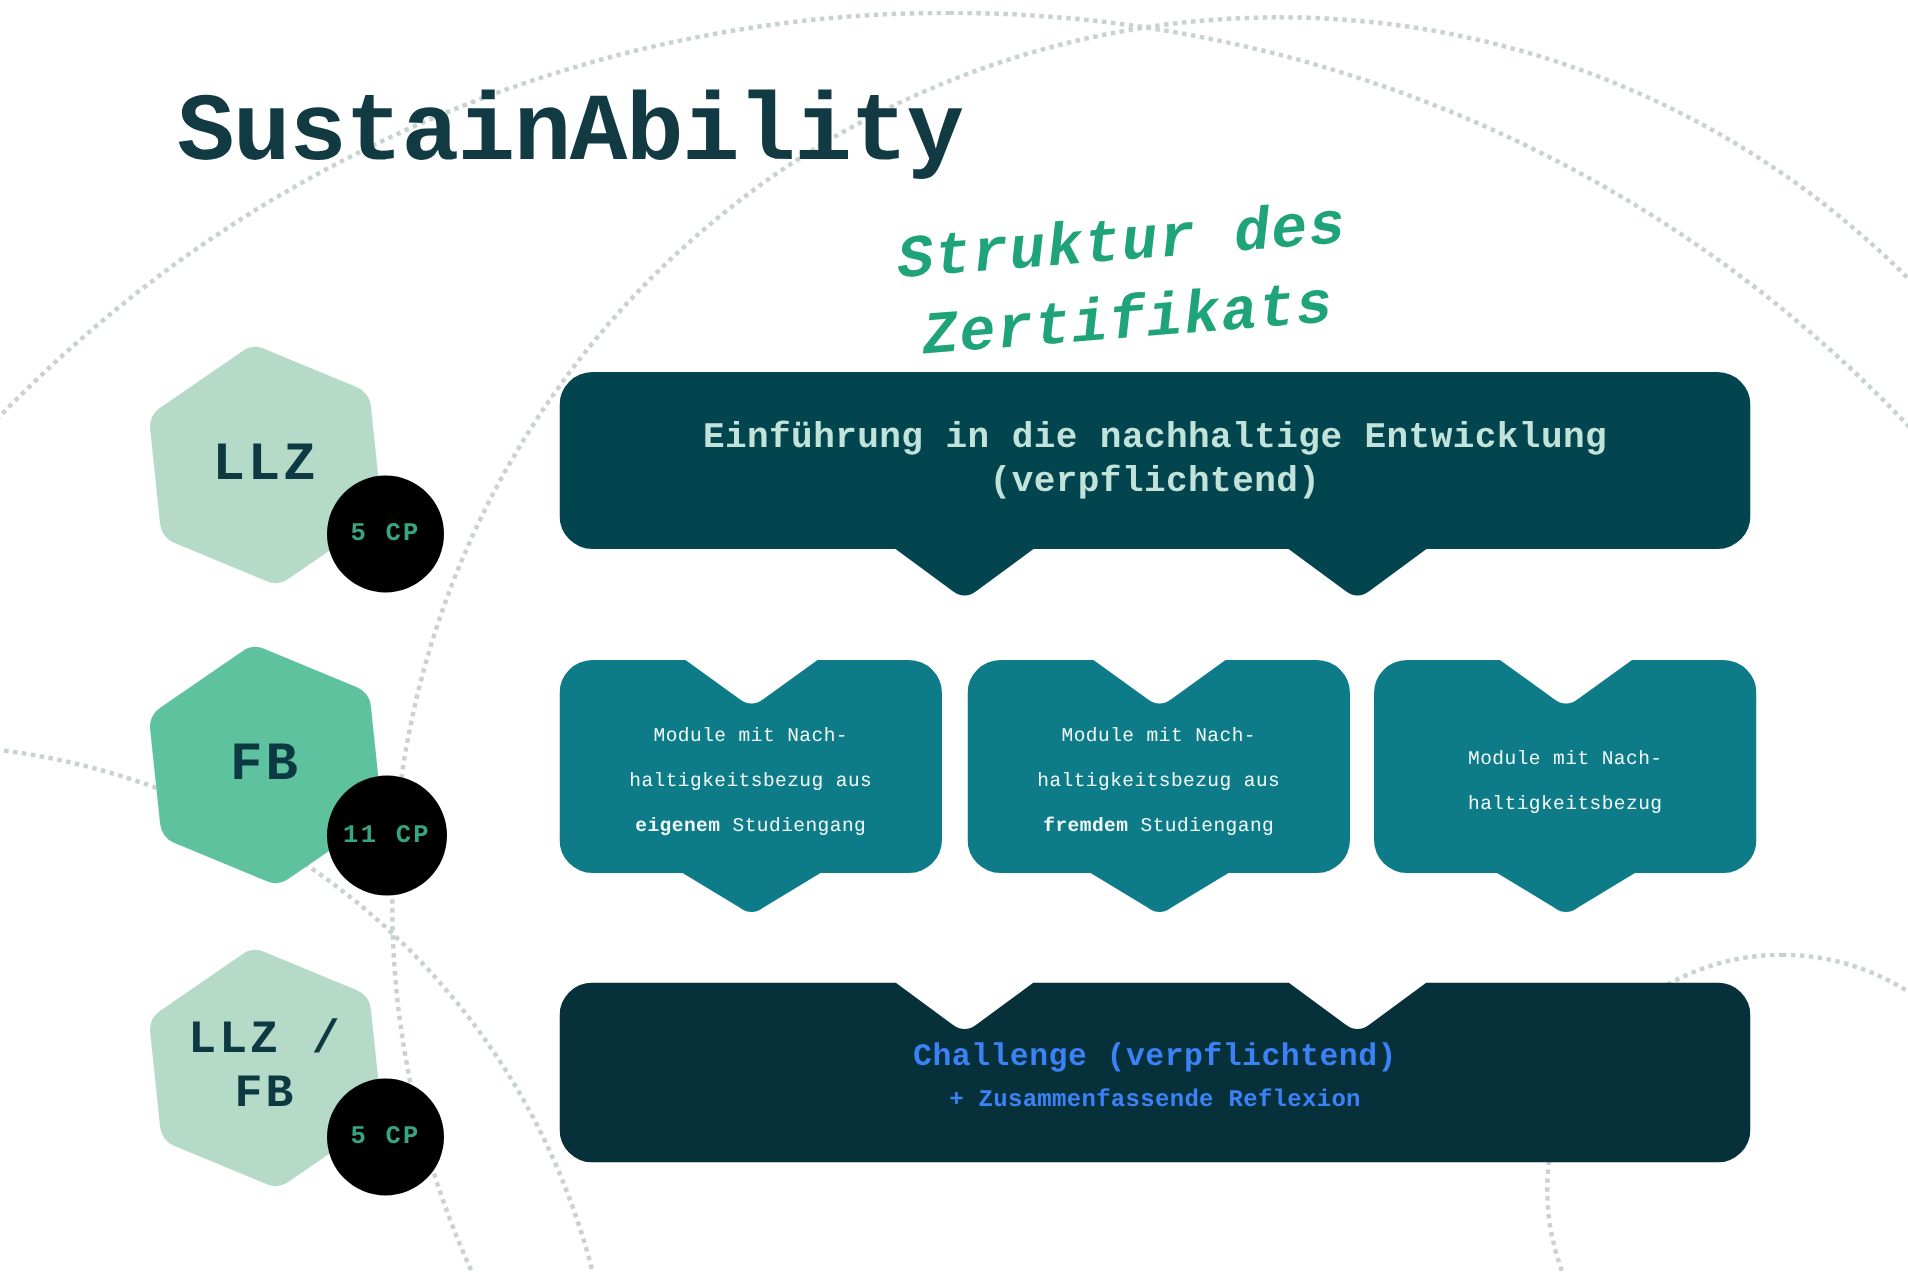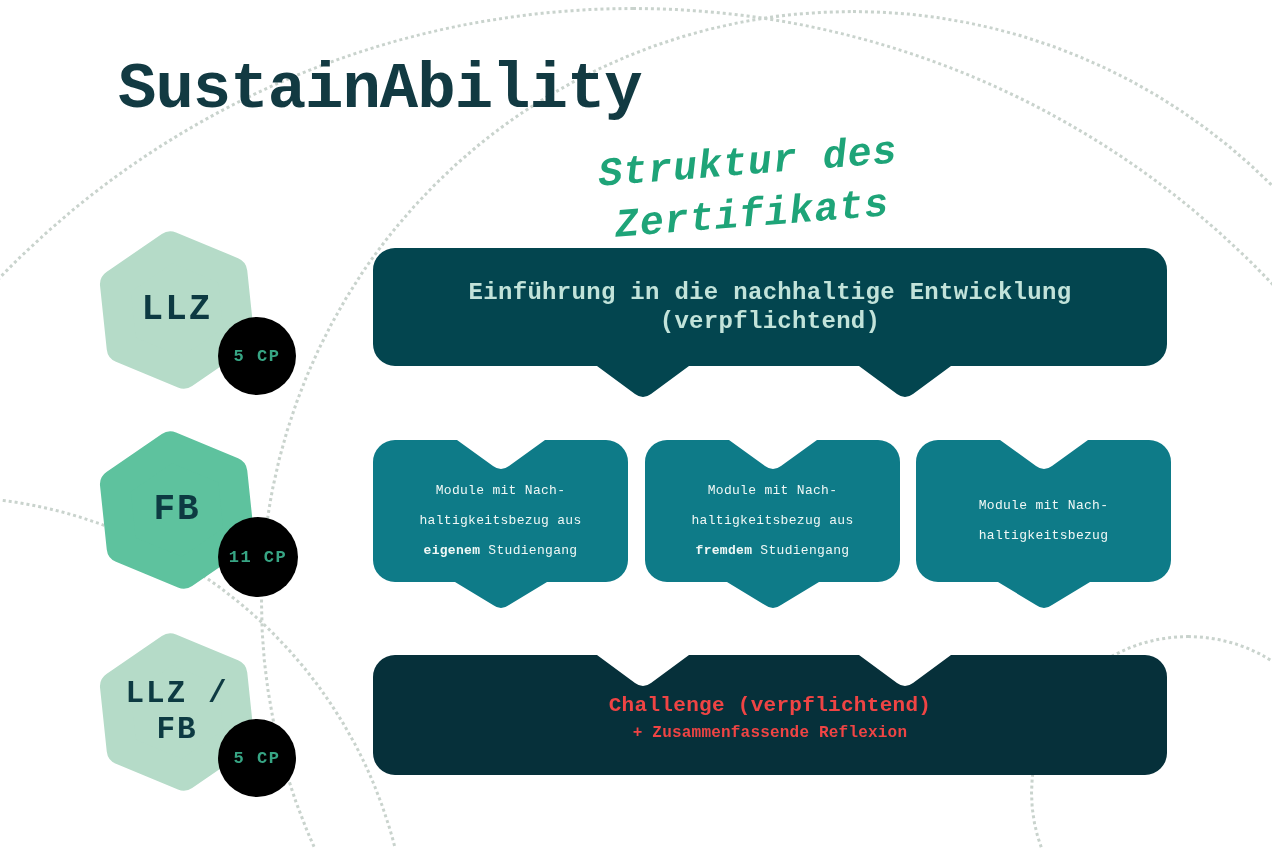--- a/index.html
+++ b/index.html
@@ -58,21 +58,21 @@
   #box-intro .box-text{top:0;height:118px;color:#c2e3da;font-size:24px;
     line-height:29px;font-weight:bold;letter-spacing:.3px;}
   .module-box{top:440px;width:255px;height:170px;}
   #box-own{left:373px;}
   #box-foreign{left:645px;}
   #box-third{left:916px;}
   .module-box .box-text{top:10px;height:142px;color:#f0f8f6;font-size:13px;
     line-height:30px;letter-spacing:.3px;}
   .module-box .box-text b{font-weight:bold;}
   #box-challenge{left:373px;top:655px;width:794px;height:120px;}
-  #box-challenge .box-text{top:6px;height:114px;color:#ef4444;text-align:center;}
+  #box-challenge .box-text{top:6px;height:114px;color:#3b82f6;text-align:center;}
   #box-challenge .ch-line1{font-size:21px;font-weight:bold;line-height:30px;letter-spacing:.3px;}
   #box-challenge .ch-line2{font-size:16px;font-weight:bold;line-height:24px;letter-spacing:.2px;}
 </style>
 </head>
 <body>
 
 <div id="canvas">
 
   <div class="arc" id="arc-big"></div>
   <div class="arc" id="arc-badges"></div>

